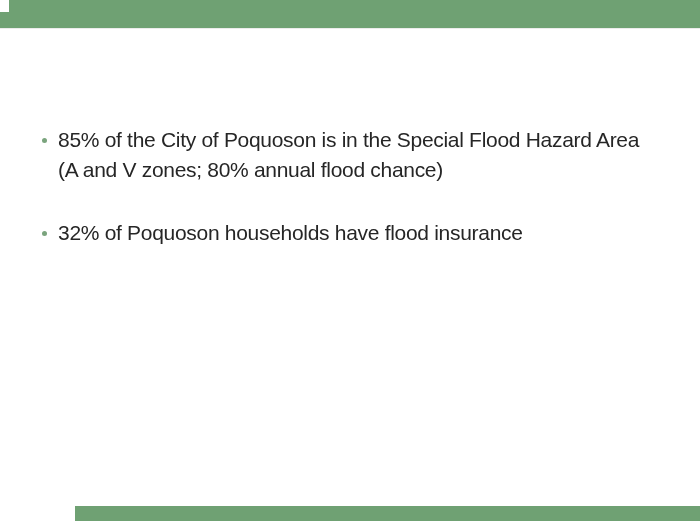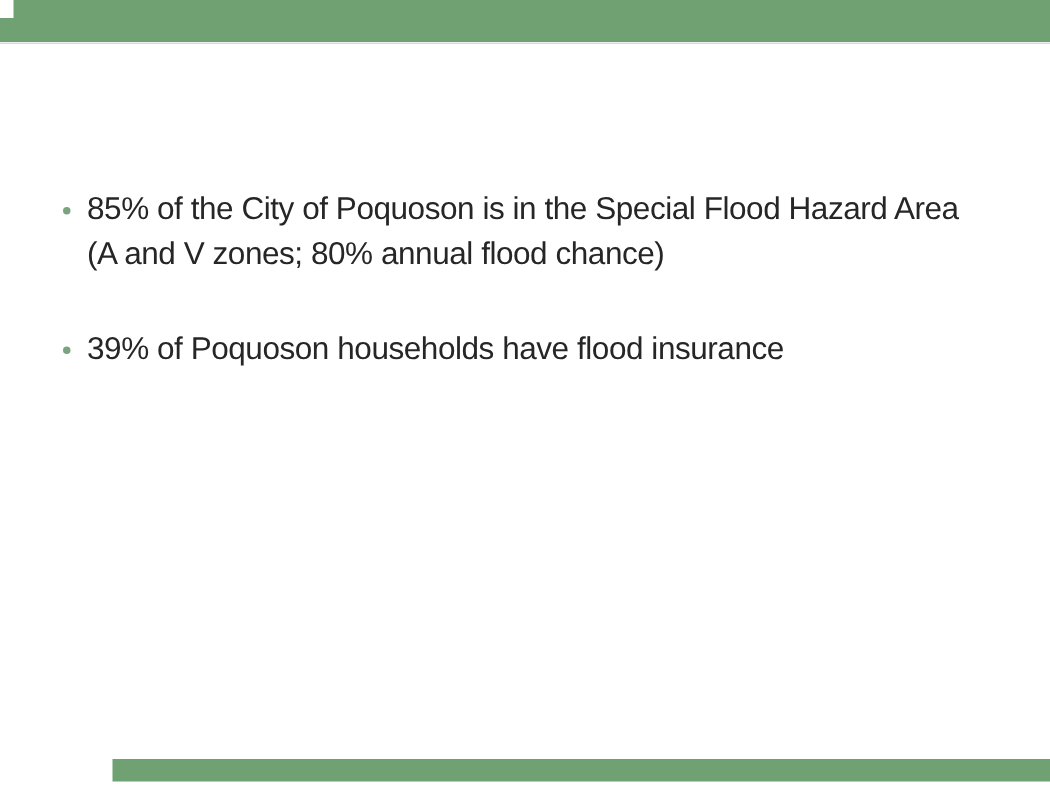--- a/index.html
+++ b/index.html
@@ -64,18 +64,18 @@
   </div>
 
   <div class="bullet-block first">
     <span class="bullet-marker"></span>
     <div class="bullet-line">85% of the City of Poquoson is in the Special Flood Hazard Area</div>
     <div class="bullet-line">(A and V zones; 80% annual flood chance)</div>
   </div>
 
   <div class="bullet-block second">
     <span class="bullet-marker"></span>
-    <div class="bullet-line">39% of Poquoson households have flood insurance</div>
+    <div class="bullet-line">32% of Poquoson households have flood insurance</div>
   </div>
 
   <div class="bottom-band"></div>
 
 </div>
 
 </body></html>

